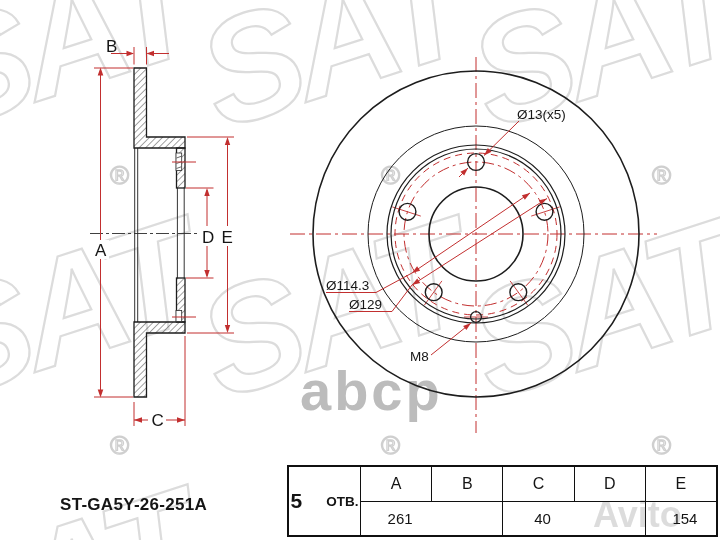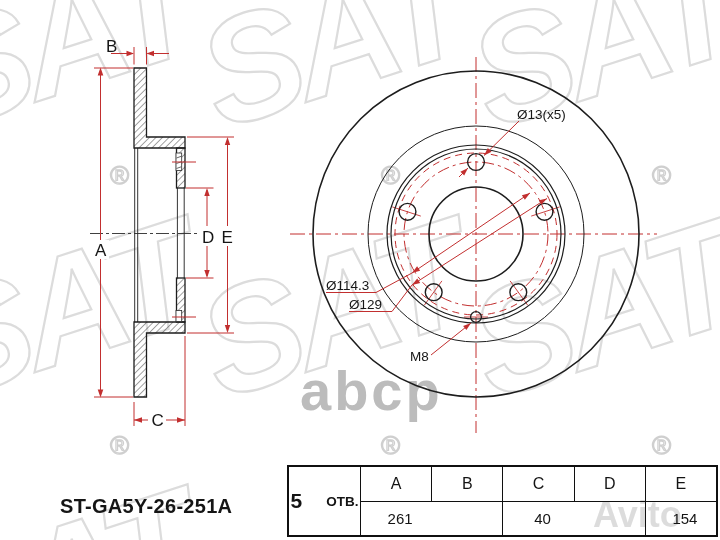--- a/index.html
+++ b/index.html
@@ -1,19 +1,19 @@
 <!DOCTYPE html>
 <html><head>
 <meta charset="utf-8">
 <style>
   html,body{margin:0;padding:0;background:#fff;}
   .stage{position:relative;width:720px;height:540px;background:#ffffff;overflow:hidden;
          font-family:"Liberation Sans", sans-serif;}
   .stage svg{position:absolute;left:0;top:0;}
-  .partnum{position:absolute;left:60px;top:495px;font-size:20px;font-weight:bold;
+  .partnum{position:absolute;left:60px;top:495px;font-size:17px;font-weight:bold;
            color:#151515;letter-spacing:.3px;}
   .dim-table{position:absolute;left:287px;top:465px;width:431px;height:72px;
              box-sizing:border-box;border:2px solid #101010;display:grid;
              grid-template-columns:71px repeat(5,1fr);grid-template-rows:35px 1fr;
              color:#141414;background:transparent;}
   .dim-table .c{display:flex;align-items:center;justify-content:center;box-sizing:border-box;}
   .dim-table .hd{border-left:1.5px solid #101010;border-bottom:1.5px solid #101010;font-size:16px;}
   .dim-table .vl{border-left:1.5px solid #101010;font-size:15px;padding-left:8px;}
   .dim-table .holes{grid-row:1/3;grid-column:1;align-items:center;gap:4px;}
   .holes .n5{font-size:21px;font-weight:bold;}

